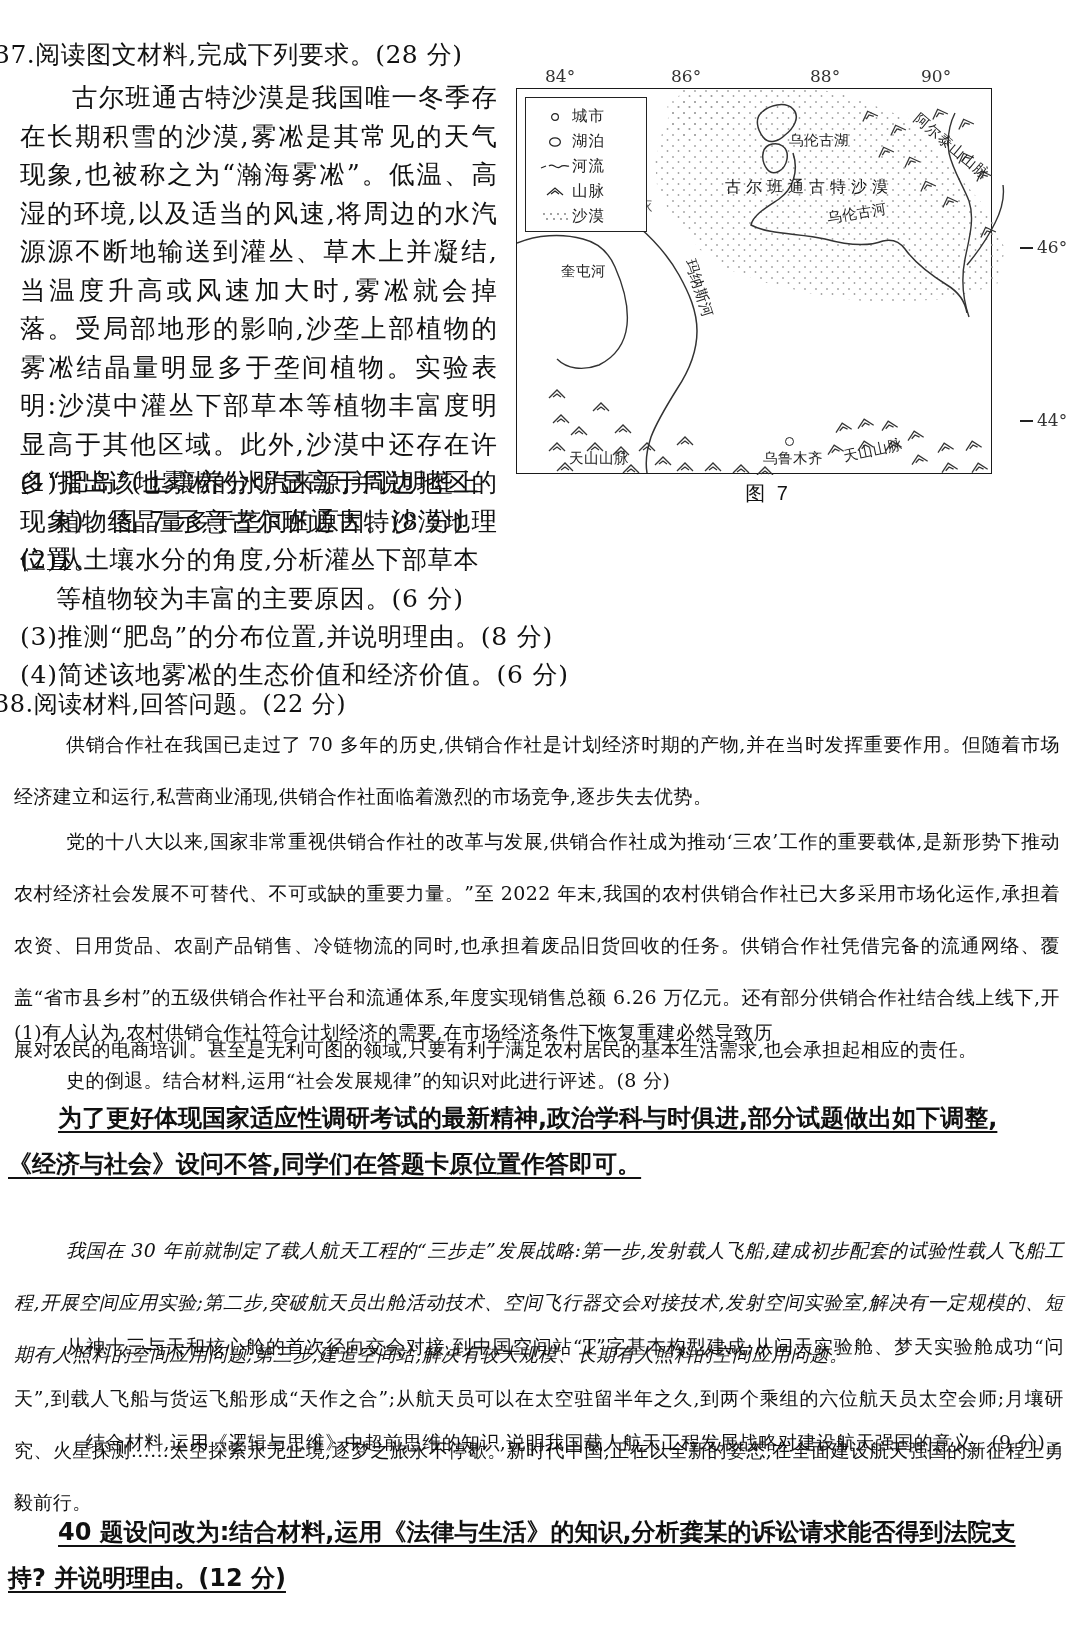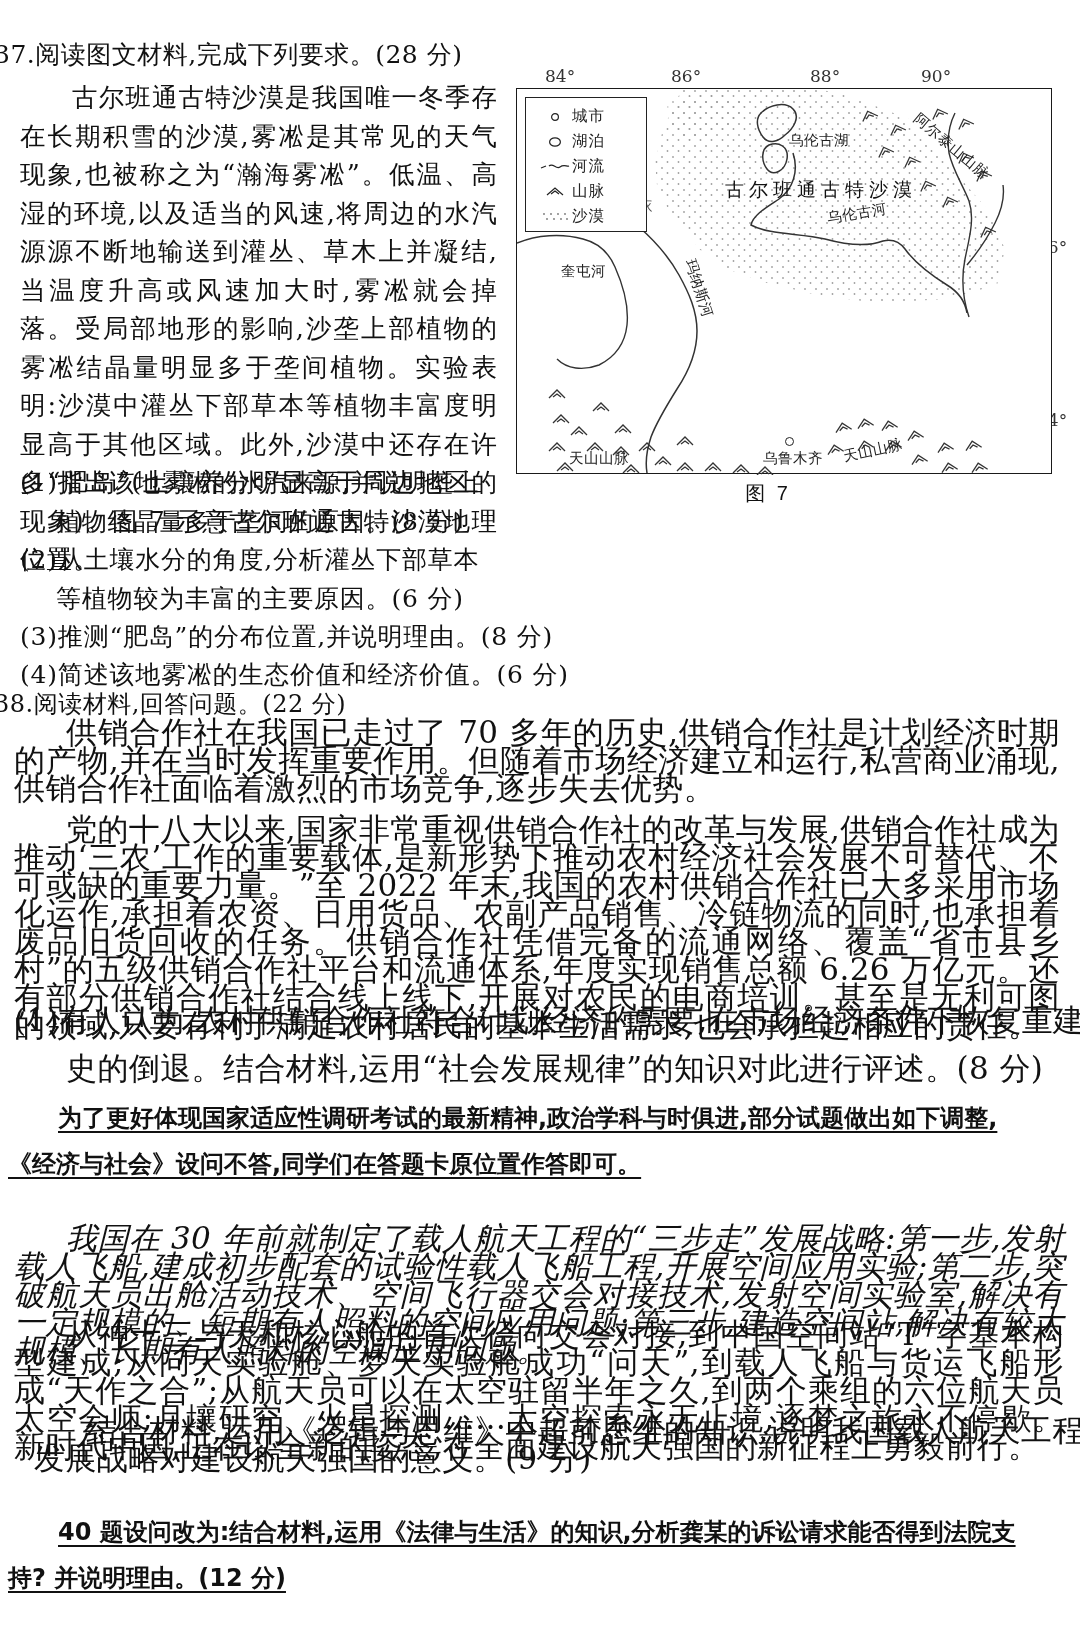--- a/index.html
+++ b/index.html
@@ -16,21 +16,21 @@
 
   .q-head{font-size:25px;line-height:1.22;letter-spacing:.5px;white-space:nowrap;}
   .para37{
     font-size:25.5px;line-height:38.5px;letter-spacing:1.1px;
     text-align:justify;text-justify:inter-ideograph;
   }
   .sub37{font-size:25px;line-height:38.5px;letter-spacing:.8px;}
   .sub37 .ind{display:inline-block;width:36px;}
 
   .body38{
-    font-size:31px;line-height:28px;letter-spacing:.4px;
+    font-size:19px;line-height:52px;letter-spacing:.4px;
     text-align:justify;text-justify:inter-ideograph;
   }
 
   
   .notice{
     font-family:"DejaVu Sans","Liberation Sans",sans-serif;
     font-size:24px;line-height:48px;letter-spacing:0px;font-weight:600;
     text-align:justify;text-justify:inter-ideograph;
   }
   .notice .ul{
@@ -42,21 +42,21 @@
   .heading38{
     font-family:"DejaVu Sans","Liberation Sans",sans-serif;
     font-size:24px;line-height:46px;font-weight:600;letter-spacing:0;
     white-space:nowrap;
   }
   .heading38 .indent{display:inline-block;width:50px;}
 
   
   #figure{position:absolute;left:516px;top:88px;width:506px;height:388px;}
   #map-frame{
-    position:absolute;left:0;top:0;width:536px;height:386px;
+    position:absolute;left:0;top:0;width:476px;height:386px;
     border:1.6px solid #1a1a1a;box-sizing:border-box;background:#fff;
   }
   .lon-label{
     position:absolute;font-size:17px;color:#333;
     font-family:"DejaVu Serif","Liberation Serif",serif;white-space:nowrap;
   }
   .lat-label{
     position:absolute;font-size:17px;color:#333;
     font-family:"DejaVu Serif","Liberation Serif",serif;white-space:nowrap;
   }
@@ -67,21 +67,21 @@
     padding-top:6px;
   }
   .leg-row{
     display:flex;align-items:center;height:25px;padding-left:12px;
     font-size:15.5px;color:#222;
     font-family:"DejaVu Sans","Liberation Sans",sans-serif;
   }
   .leg-sym{width:34px;display:flex;align-items:center;justify-content:center;}
   .leg-txt{letter-spacing:1px;}
   .mapname{
-    position:absolute;font-size:19px;letter-spacing:5px;color:#111;
+    position:absolute;font-size:16px;letter-spacing:5px;color:#111;
     font-family:"DejaVu Sans","Liberation Sans",sans-serif;white-space:nowrap;z-index:5;
   }
   .place{
     position:absolute;font-size:14.5px;color:#222;white-space:nowrap;z-index:5;
     font-family:"DejaVu Sans","Liberation Sans",sans-serif;letter-spacing:.5px;
   }
   .city-dot{
     position:absolute;width:7px;height:7px;border:1.3px solid #222;
     border-radius:50%;background:#fff;z-index:5;
   }

